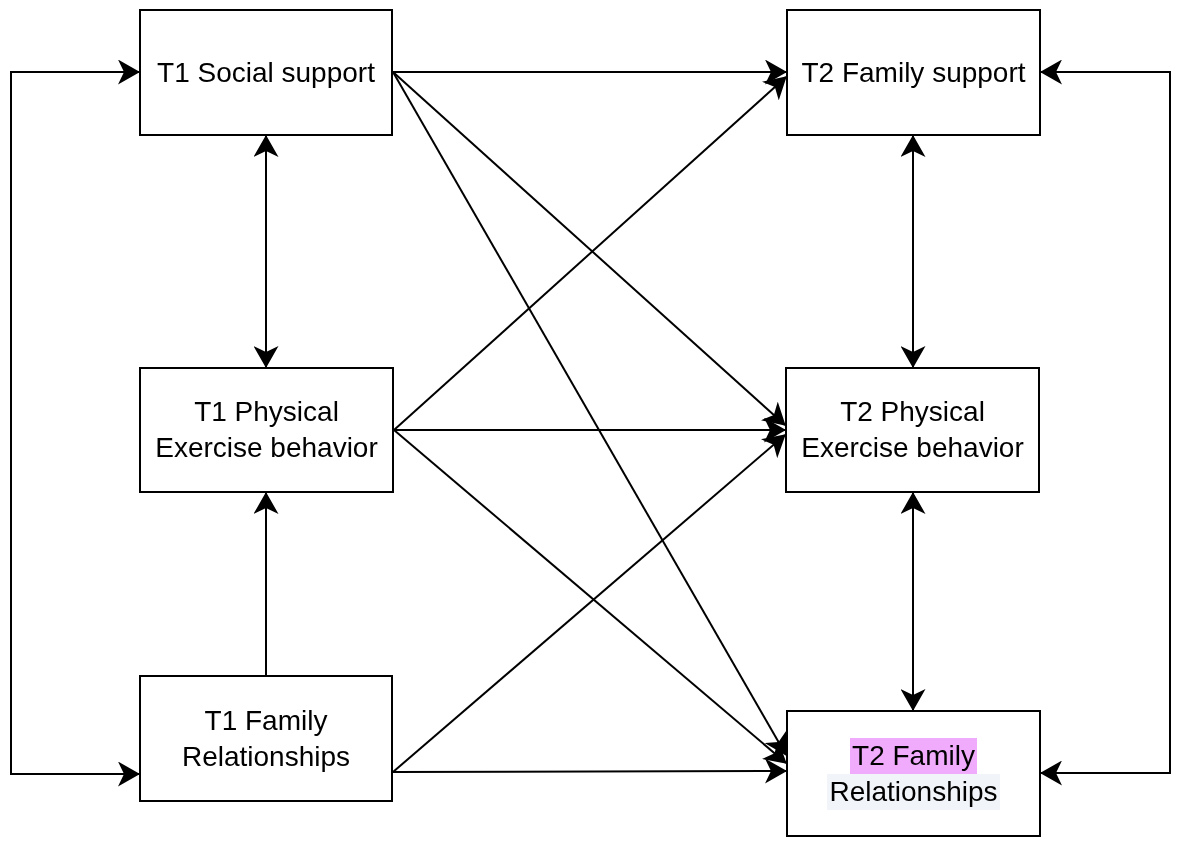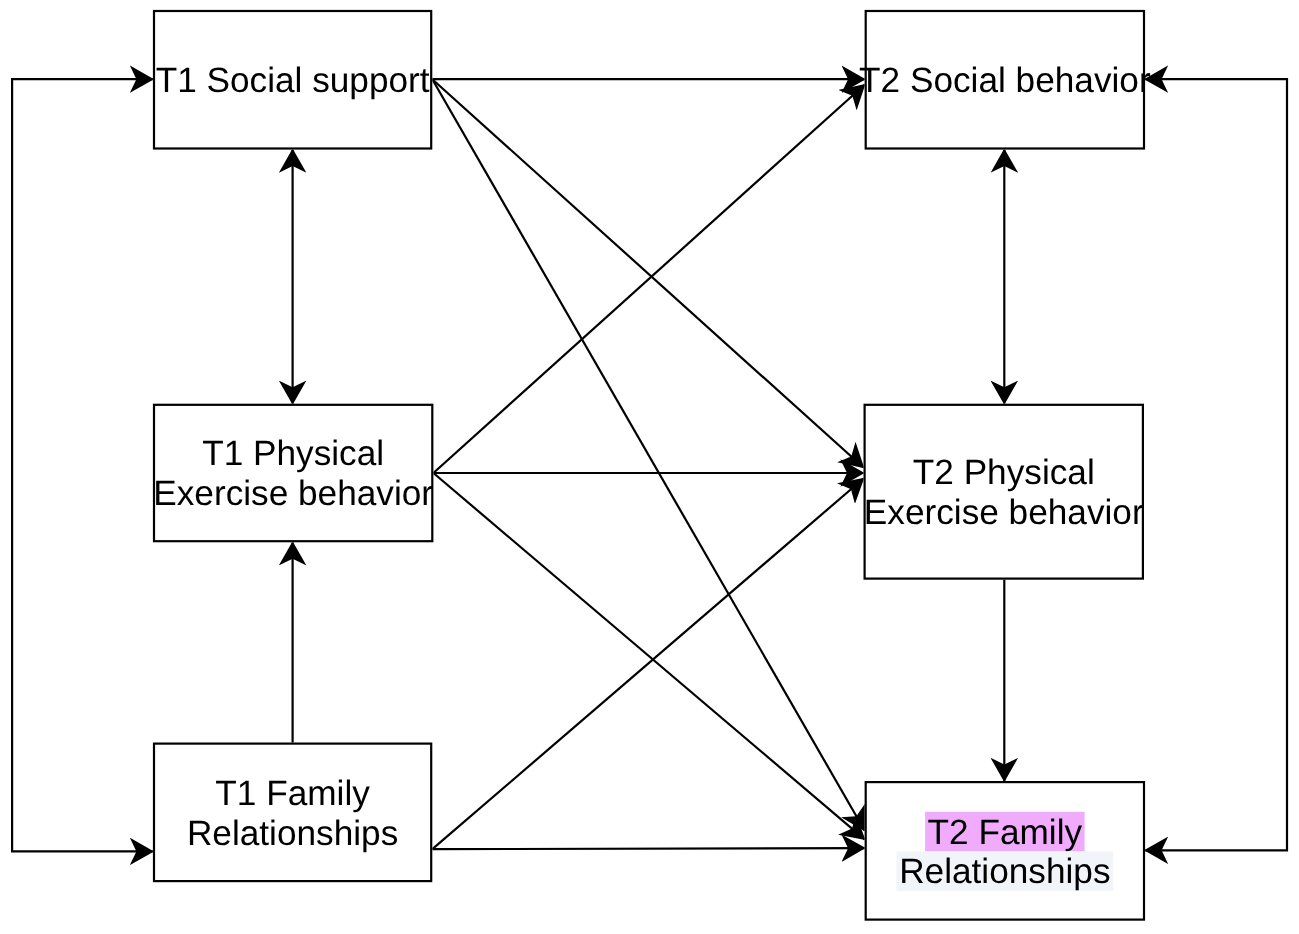--- a/index.html
+++ b/index.html
@@ -4,21 +4,21 @@
 <style>
   html,body{margin:0;padding:0;background:#ffffff;}
   .canvas{
     position:relative;width:1181px;height:849px;background:#ffffff;
     font-family:"Liberation Sans","DejaVu Sans",sans-serif;overflow:hidden;
   }
   .edge-layer{position:absolute;left:0;top:0;width:1181px;height:849px;}
   .node{
     position:absolute;box-sizing:border-box;border:2px solid #000;background:#fff;
     display:flex;flex-direction:column;align-items:center;justify-content:center;
-    font-size:32px;line-height:36px;color:#000;text-align:center;
+    font-size:28px;line-height:36px;color:#000;text-align:center;
   }
   .node span{display:block;white-space:nowrap;}
   .hl{padding:0 2px;}
 </style>
 </head>
 <body>
 
 <div class="canvas">
 
   <svg class="edge-layer" id="edge-layer" viewBox="0 0 1181 849" xmlns="http://www.w3.org/2000/svg">
@@ -51,24 +51,24 @@
     <span>T1 Physical</span>
     <span>Exercise behavior</span>
   </div>
 
   <div class="node" style="left:139px;top:675px;width:254px;height:127px">
     <span>T1 Family</span>
     <span>Relationships</span>
   </div>
 
   <div class="node" style="left:786px;top:9px;width:255px;height:127px">
-    <span>T2 Social behavior</span>
+    <span>T2 Family support</span>
   </div>
 
-  <div class="node" style="left:785px;top:367px;width:255px;height:160px">
+  <div class="node" style="left:785px;top:367px;width:255px;height:126px">
     <span>T2 Physical</span>
     <span>Exercise behavior</span>
   </div>
 
   <div class="node" style="left:786px;top:710px;width:255px;height:127px">
     <span class="hl" style="background: #f0abfc;">T2 Family</span>
     <span class="hl" style="background: rgb(241, 244, 249);">Relationships</span>
   </div>
 
 </div>

